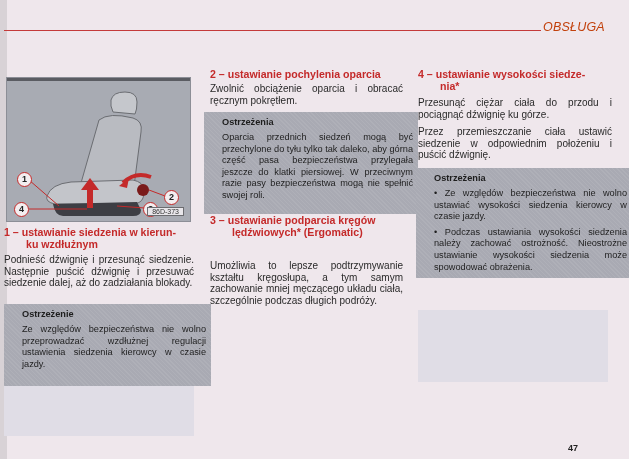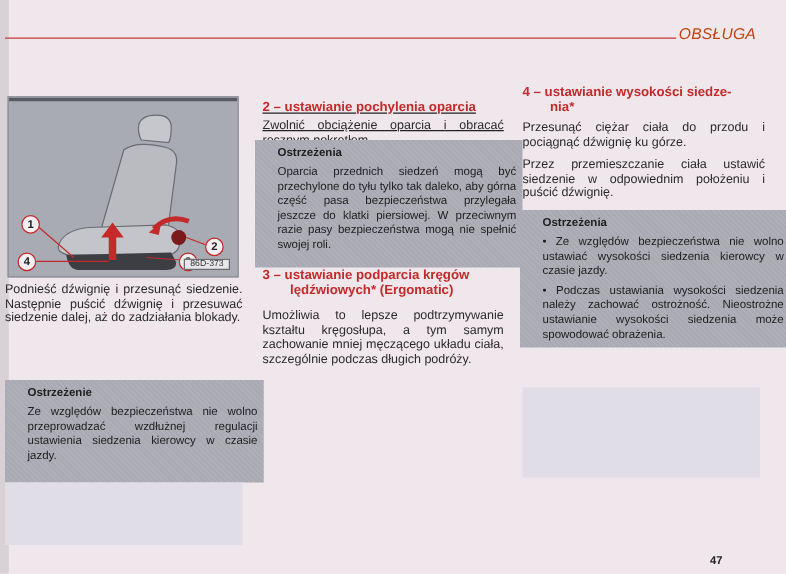--- a/index.html
+++ b/index.html
@@ -62,38 +62,42 @@
     <line x1="110" y1="128" x2="138" y2="130" stroke="#c42a2a" stroke-width="1"></line>
   </svg>
   <div class="callout" style="left:10px;top:94px;">1</div>
   <div class="callout" style="left:157px;top:112px;">2</div>
   <div class="callout" style="left:136px;top:124px;">3</div>
   <div class="callout" style="left:7px;top:124px;">4</div>
   <div class="fig-code">86D-373</div>
 </div>
 
 <div class="col" style="left:4px;top:226px;width:190px;">
+  <div class="h" style="margin-bottom:4px;">
+    <span>1 – ustawianie siedzenia w kierun-</span>
+    <span class="indent">ku wzdłużnym</span>
+  </div>
   <p class="p">Podnieść dźwignię i przesunąć siedzenie. Następnie puścić dźwignię i przesuwać siedzenie dalej, aż do zadziałania blokady.</p>
 </div>
 <div class="col warn" style="left:4px;top:304px;width:184px;height:72px;">
   <p class="wt">Ostrzeżenie</p>
   <p class="wp">Ze względów bezpieczeństwa nie wolno przeprowadzać wzdłużnej regulacji ustawienia siedzenia kierowcy w czasie jazdy.</p>
 </div>
 <div class="col faded" style="left:4px;top:386px;width:190px;height:50px;"></div>
 
-<div class="col" style="left:210px;top:80px;width:193px;text-decoration:underline;">
+<div class="col" style="left:210px;top:68px;width:193px;">
   <div class="h" style="margin-bottom:3px;">2 – ustawianie pochylenia oparcia</div>
   <p class="p">Zwolnić obciążenie oparcia i obracać ręcznym pokrętłem.</p>
 </div>
 <div class="col warn" style="left:204px;top:112px;width:191px;height:92px;">
   <p class="wt">Ostrzeżenia</p>
   <p class="wp">Oparcia przednich siedzeń mogą być przechylone do tyłu tylko tak daleko, aby górna część pasa bezpieczeństwa przylegała jeszcze do klatki piersiowej. W przeciwnym razie pasy bezpieczeństwa mogą nie spełnić swojej roli.</p>
 </div>
 <div class="col" style="left:210px;top:214px;width:193px;">
-  <div class="h" style="margin-bottom:9px;">
+  <div class="h" style="margin-bottom:22px;">
     <span>3 – ustawianie podparcia kręgów</span>
     <span class="indent">lędźwiowych* (Ergomatic)</span>
   </div>
   <p class="p">Umożliwia to lepsze podtrzymywanie kształtu kręgosłupa, a tym samym zachowanie mniej męczącego układu ciała, szczególnie podczas długich podróży.</p>
 </div>
 
 <div class="col" style="left:418px;top:68px;width:194px;">
   <div class="h" style="margin-bottom:5px;">
     <span>4 – ustawianie wysokości siedze-</span>
     <span class="indent">nia*</span>

